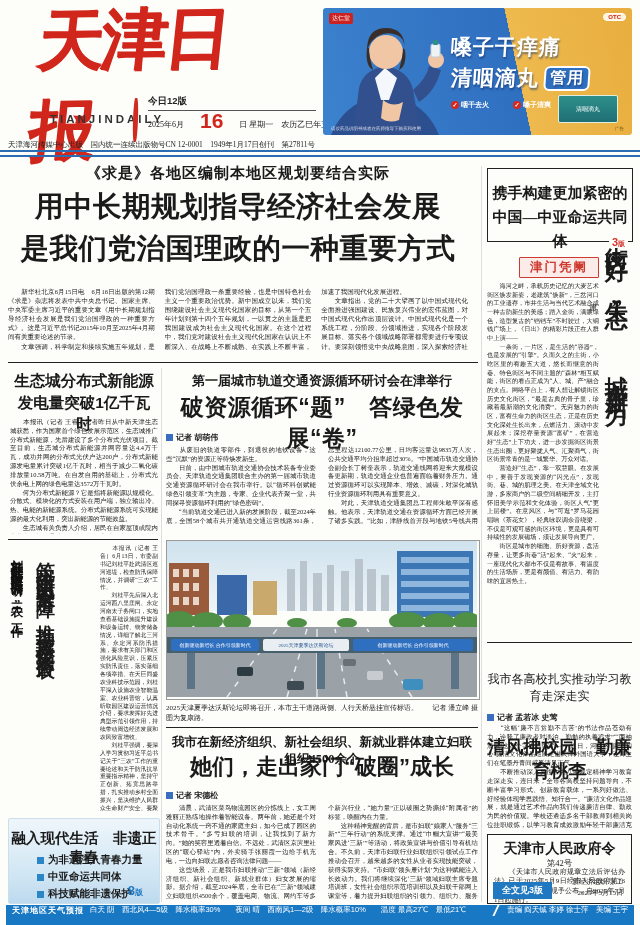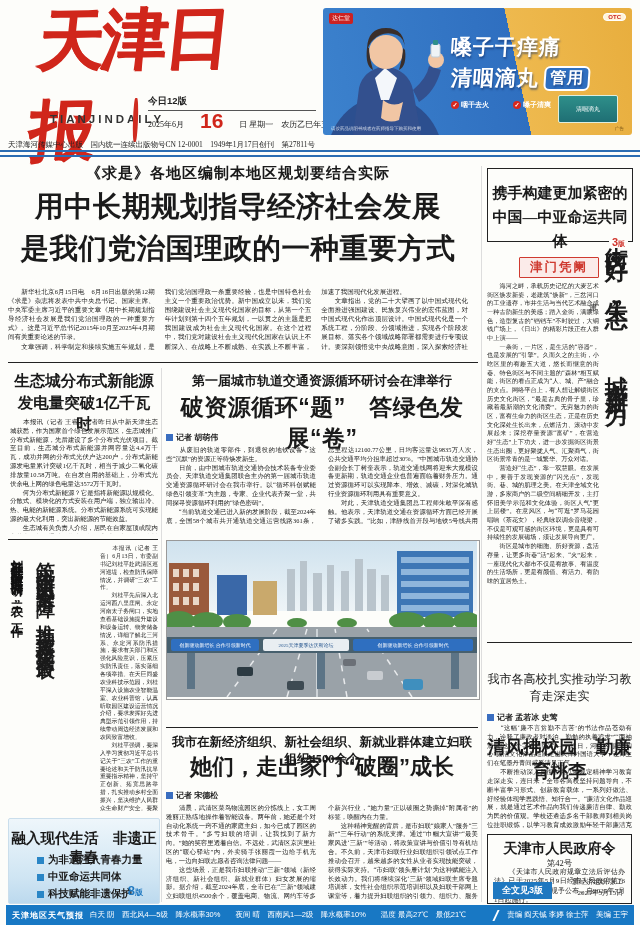--- a/index.html
+++ b/index.html
@@ -106,21 +106,21 @@
   .gov-box{left:487px;top:834px;width:143px;height:68px;border:1.5px solid #222;}
   .gov-title{position:absolute;top:5px;width:100%;text-align:center;font-size:14px;font-weight:900;}
   .gov-num{position:absolute;top:23px;width:100%;text-align:center;font-size:8.5px;}
   .gov-body{position:absolute;top:33px;left:6px;width:131px;font-size:7px;line-height:1.35;}
   .gov-sig{position:absolute;right:8px;bottom:5px;font-size:7px;text-align:right;line-height:1.5;}
   .gov-link{position:absolute;left:5px;bottom:4px;background:#1f78c0;color:#fff;font-weight:bold;
             font-size:9px;padding:2px 9px;}
 
   
   .weather{left:6px;top:905px;width:628px;height:20px;background:#1878c4;color:#fff;display:flex;
-           align-items:center;font-size:7.5px;padding:0 6px;box-sizing:border-box;gap:6px;
+           font-size:7.5px;padding:0 6px;box-sizing:border-box;gap:6px;
            font-family:"Liberation Sans",sans-serif;}
   .w-label{font-weight:bold;font-size:8px;letter-spacing:1px;}
   .w-detail{flex:1;white-space:nowrap;overflow:hidden;}
   .w-slash{width:2px;height:11px;background:#fff;transform:skewX(-25deg);margin:0 4px;}
   .w-editors{white-space:nowrap;}
 </style>
 </head>
 <body>
 
 <div class="page">
@@ -309,20 +309,24 @@
         <rect x="284" y="112" width="8" height="36" fill="#5c7486"></rect>
       <g>
         <rect x="70" y="126" width="16" height="9" rx="2" fill="#2c3a42"></rect>
         <rect x="120" y="140" width="17" height="9" rx="2" fill="#3d4a52"></rect>
         <rect x="200" y="130" width="16" height="9" rx="2" fill="#c8ccd0"></rect>
         <rect x="236" y="138" width="20" height="11" rx="3" fill="#3f8fbe"></rect>
         <rect x="176" y="118" width="13" height="7" rx="2" fill="#6b7077"></rect>
       </g>
     </svg>
   </div>
+  <div class="abs caption">
+    <span>2025天津夏季达沃斯论坛即将召开，本市主干道路两侧、人行天桥悬挂宣传标语。图为复康路。</span>
+    <span style="white-space:nowrap;">记者 潘立峰 摄</span>
+  </div>
   <div class="abs ruleC"></div>
 
   <div class="abs women-kicker">我市在新经济组织、新社会组织、新就业群体建立妇联组织4500余个</div>
   <div class="abs women-head sans">她们，走出家门“破圈”成长</div>
   <div class="abs byline women-byline sans">
     <span class="bl-sq"></span>
     <span>记者 宋德松</span>
   </div>
   <div class="abs women-body just pre clip">　　清晨，武清区菜鸟物流园区的分拣线上，女工周雅丽正熟练地操作着智能设备。两年前，她还是个对自动化系统一窍不通的家庭主妇，如今已成了园区的技术骨干。“多亏妇联的培训，让我找到了新方向。”她的笑容里透着自信。不远处，武清区京滨里社区的“暖心驿站”内，外卖骑手张丽霞一边给手机充电，一边向妇联志愿者咨询法律问题——
 　　这些场景，正是我市妇联推动“三新”领域（新经济组织、新社会组织、新就业群体）妇女发展的缩影。据介绍，截至2024年底，全市已在“三新”领域建立妇联组织4500余个，覆盖电商、物流、网约车等多个新兴行业，“她力量”正以破圈之势撕掉“附属者”的标签，唤醒内在力量。

